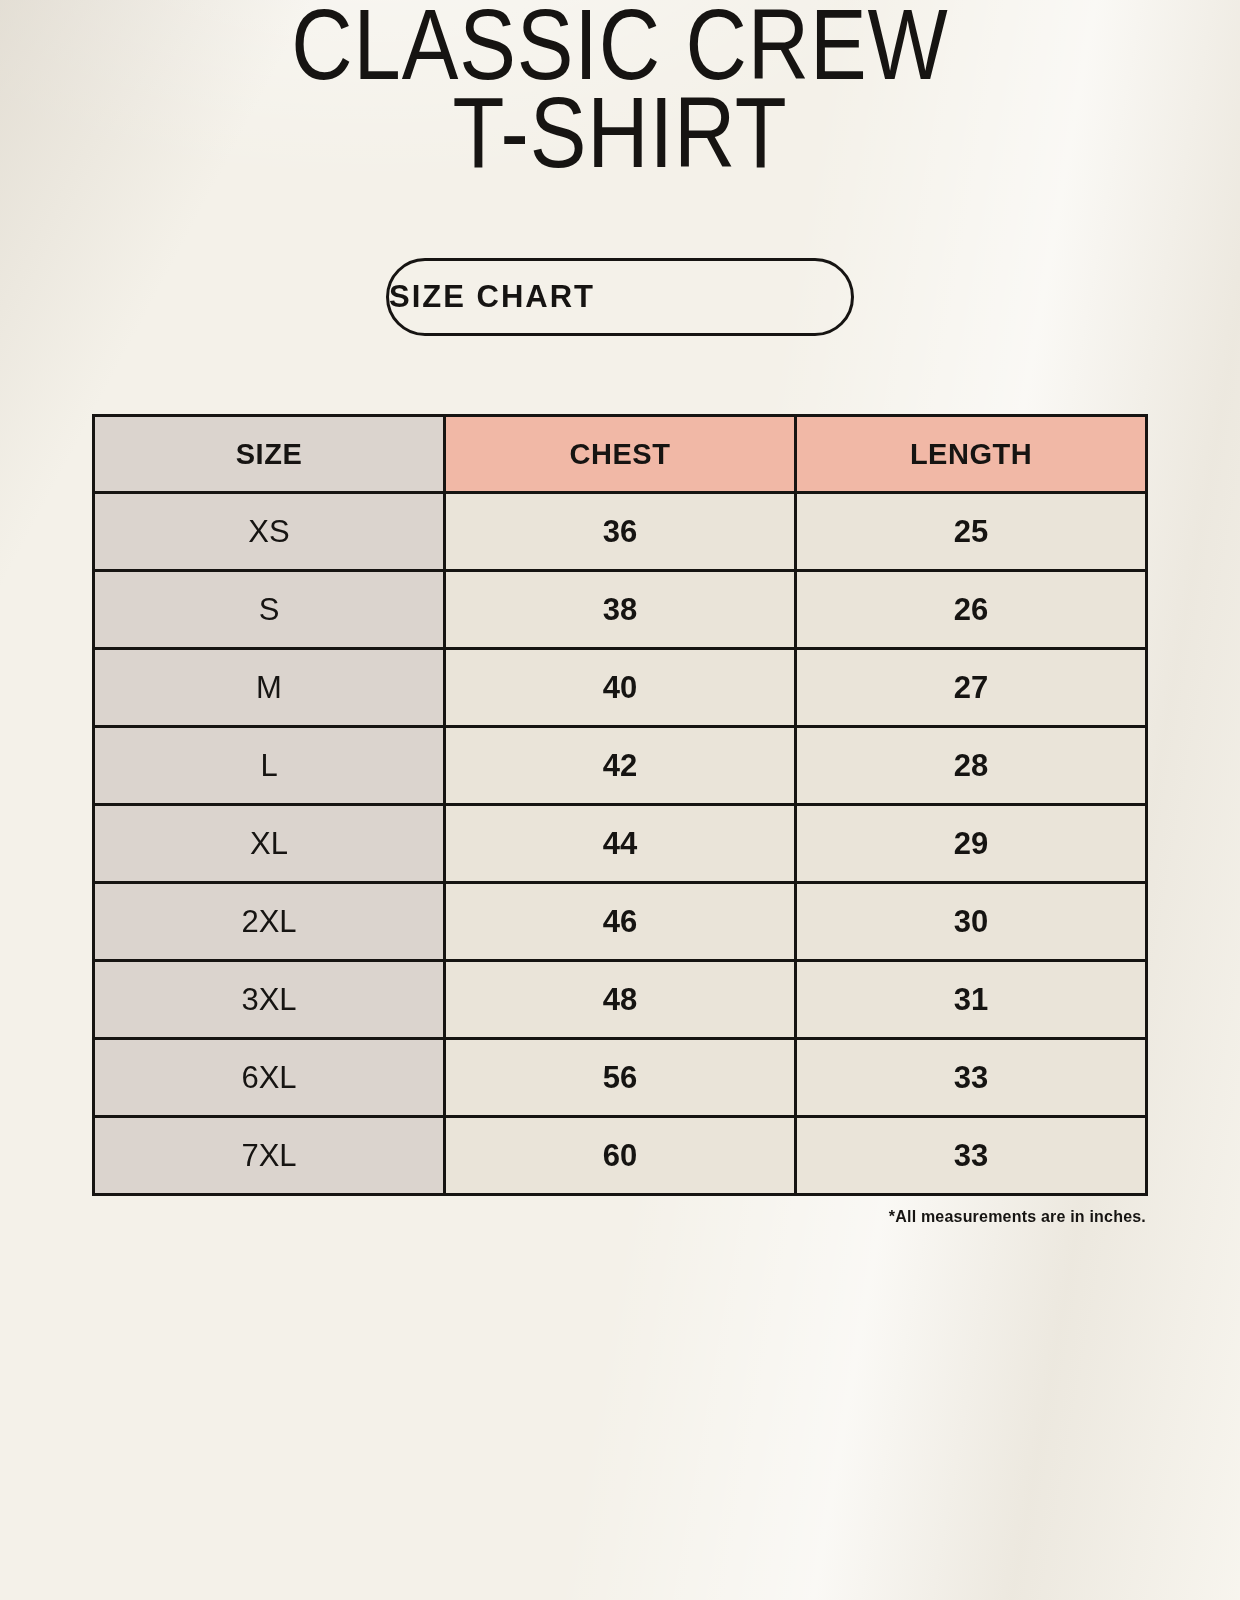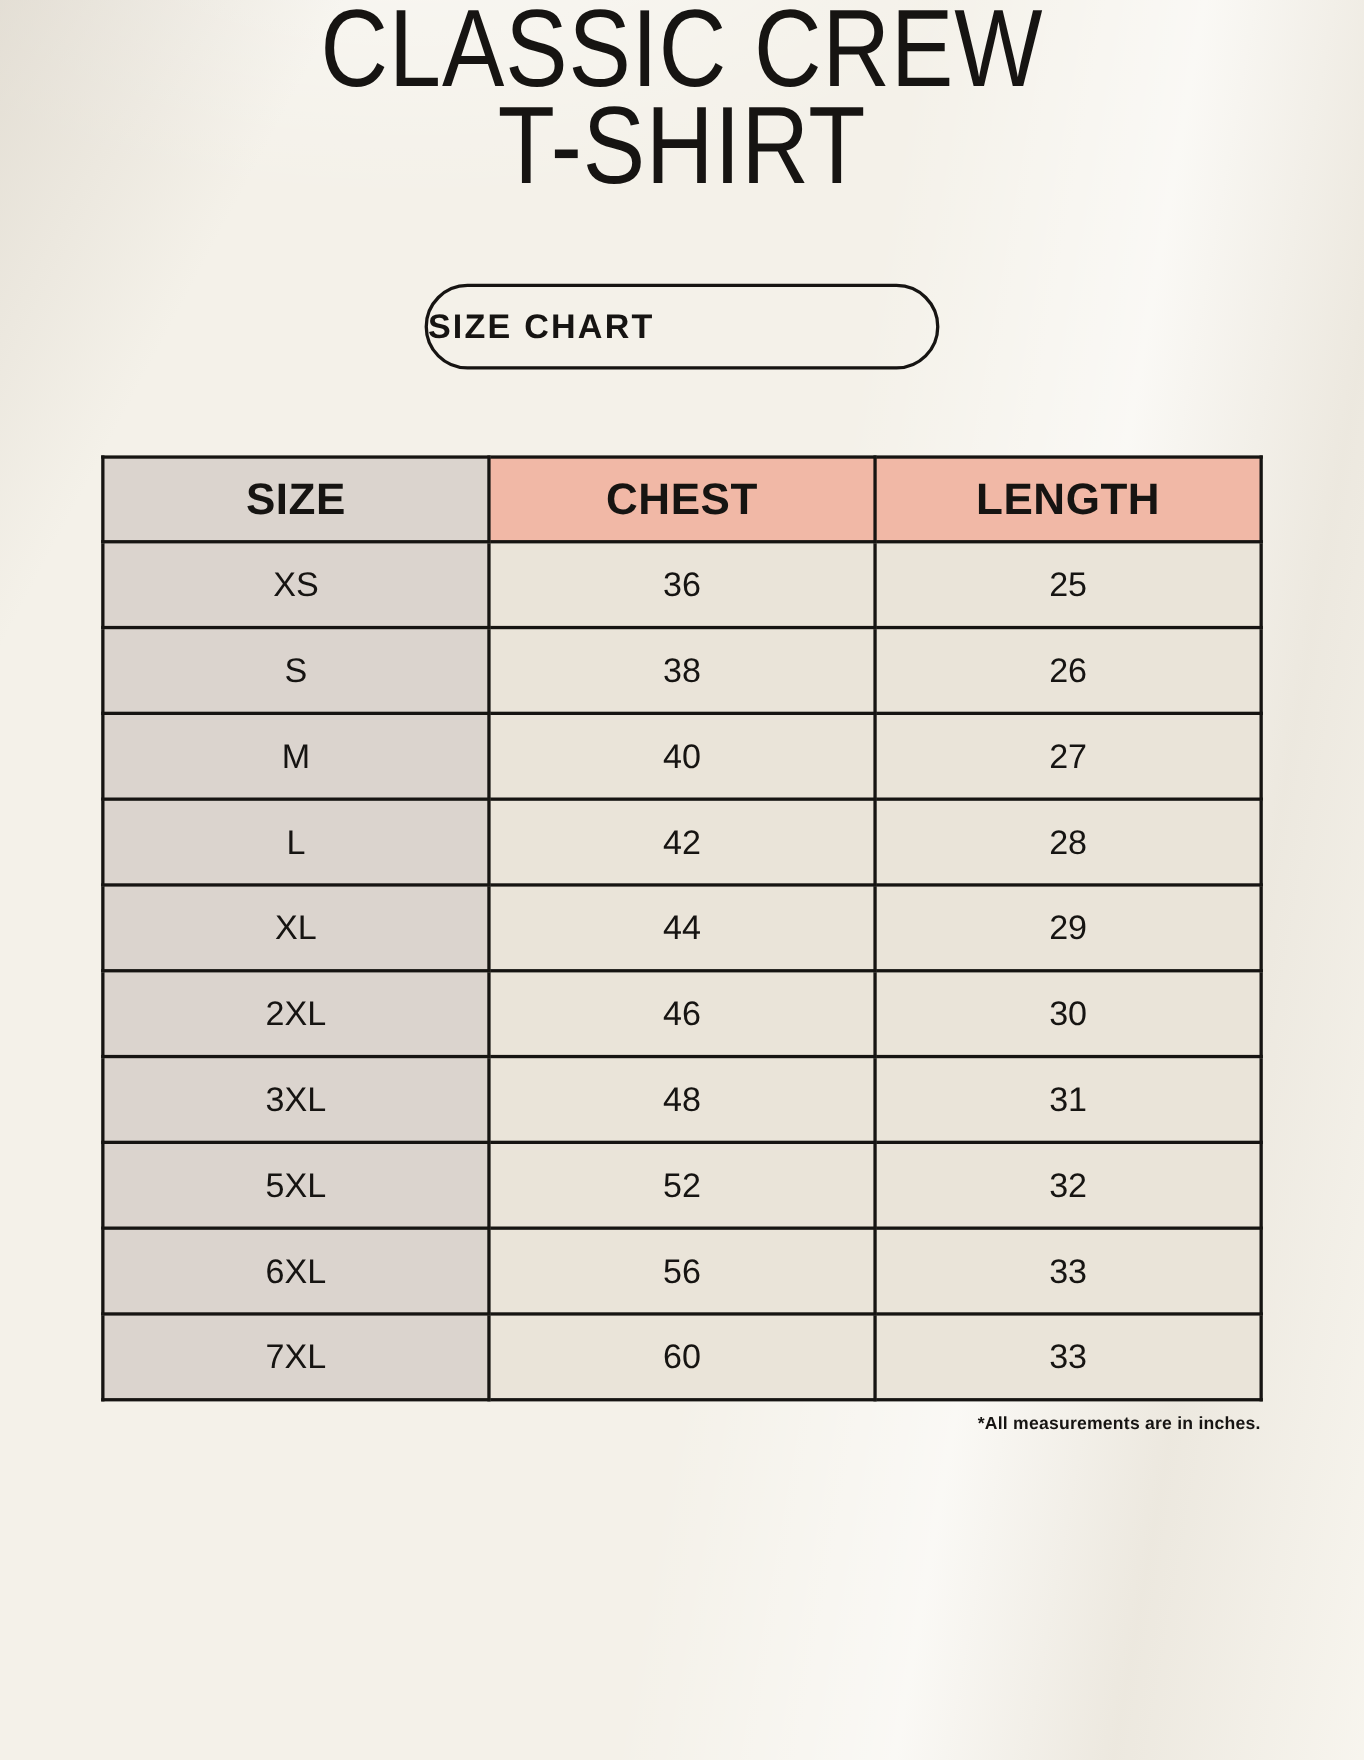--- a/index.html
+++ b/index.html
@@ -67,35 +67,35 @@
   }
   .size-table th,
   .size-table td {
     border: 3px solid var(--border, #161412);
     text-align: center;
     vertical-align: middle;
     padding: 0;
   }
   .size-table thead th {
     height: 74px;
-    font-size: 40px;
+    font-size: 29px;
     font-weight: 700;
     letter-spacing: 0.5px;
   }
   .size-table thead th.col-size   { background: var(--size-column, #D9D2CC); }
   .size-table thead th.col-accent { background: var(--header-accent, #F1B8A6); }
 
   .size-table tbody td { height: 75px; font-size: 31px; }
   .size-table tbody td:first-child {
     background: var(--size-column, #DCD5D0);
     font-weight: 400;
   }
   .size-table tbody td:not(:first-child) {
     background: var(--cell-background, #EAE4D9);
-    font-weight: 400;
+    font-weight: 700;
   }
 
   .footnote {
     margin: 12px 2px 0 0;
     text-align: right;
     font-size: 16px;
     font-weight: 700;
     letter-spacing: 0.2px;
   }
 </style>
@@ -156,25 +156,20 @@
             <td>2XL</td>
             <td>46</td>
             <td>30</td>
           </tr>
           <tr>
             <td>3XL</td>
             <td>48</td>
             <td>31</td>
           </tr>
           <tr>
-            <td>5XL</td>
-            <td>52</td>
-            <td>32</td>
-          </tr>
-          <tr>
             <td>6XL</td>
             <td>56</td>
             <td>33</td>
           </tr>
           <tr>
             <td>7XL</td>
             <td>60</td>
             <td>33</td>
           </tr>
         </tbody>

